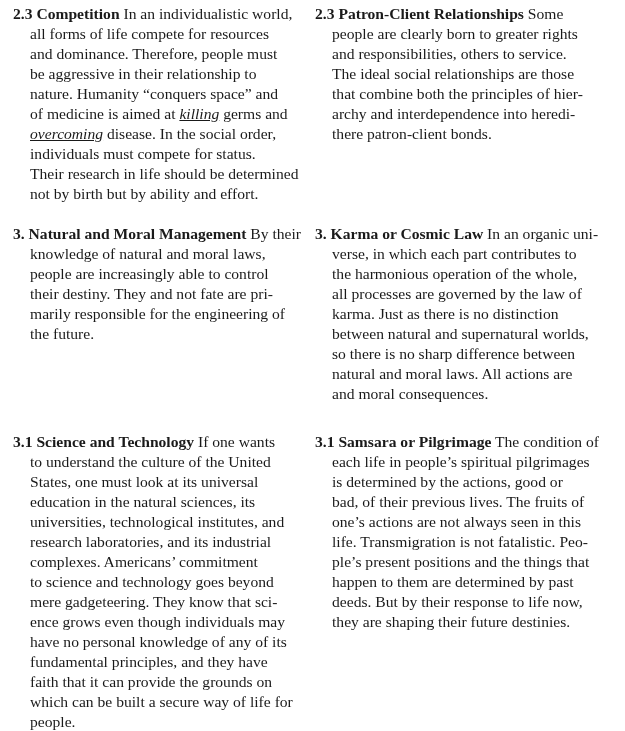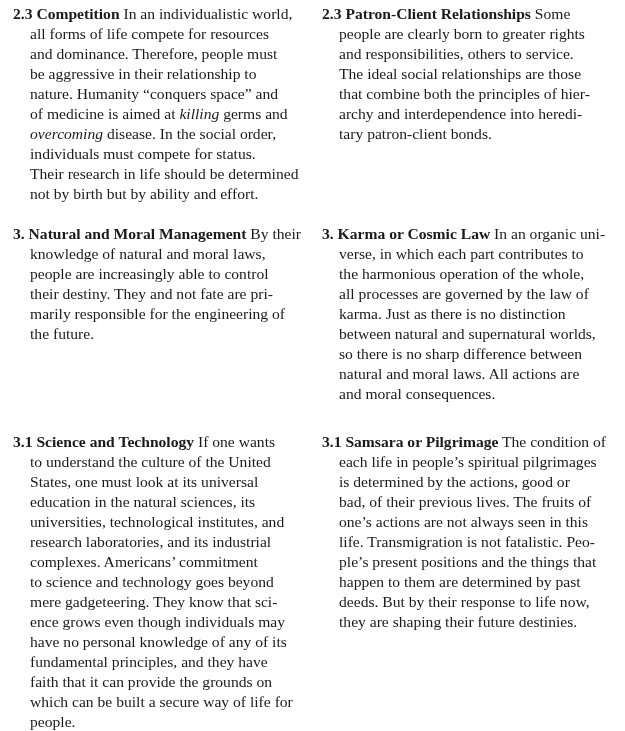--- a/index.html
+++ b/index.html
@@ -10,23 +10,23 @@
     font-size: 15.6px;
     line-height: 20px;
   }
   .entry {
     position: absolute;
     white-space: nowrap;
   }
   .entry .line { display: block; height: 20px; padding-left: 17px; }
   .entry .line.first { padding-left: 0; }
   .heading { font-weight: bold; }
-  .em { font-style: italic; }
+  .em { font-style: italic; text-decoration: underline; }
   .left { left: 13px; width: 310px; }
-  .right { left: 322px; width: 300px; }
+  .right { left: 315px; width: 300px; }
 </style>
 </head>
 <body>
 
 <div>
   <div class="entry left" style="top:4px;">
       <span class="line first"><span class="heading">2.3 Competition</span><span> In an individualistic world,</span></span>
       <span class="line"><span>all forms of life compete for resources</span></span>
       <span class="line"><span>and dominance. Therefore, people must</span></span>
       <span class="line"><span>be aggressive in their relationship to</span></span>
@@ -64,21 +64,21 @@
     </div>
 </div>
 <div>
   <div class="entry right" style="top:4px;">
       <span class="line first"><span class="heading">2.3 Patron-Client Relationships</span><span> Some</span></span>
       <span class="line"><span>people are clearly born to greater rights</span></span>
       <span class="line"><span>and responsibilities, others to service.</span></span>
       <span class="line"><span>The ideal social relationships are those</span></span>
       <span class="line"><span>that combine both the principles of hier-</span></span>
       <span class="line"><span>archy and interdependence into heredi-</span></span>
-      <span class="line"><span>tary patron-client bonds.</span></span>
+      <span class="line"><span>there patron-client bonds.</span></span>
     </div>
   <div class="entry right" style="top:224px;">
       <span class="line first"><span class="heading">3. Karma or Cosmic Law</span><span> In an organic uni-</span></span>
       <span class="line"><span>verse, in which each part contributes to</span></span>
       <span class="line"><span>the harmonious operation of the whole,</span></span>
       <span class="line"><span>all processes are governed by the law of</span></span>
       <span class="line"><span>karma. Just as there is no distinction</span></span>
       <span class="line"><span>between natural and supernatural worlds,</span></span>
       <span class="line"><span>so there is no sharp difference between</span></span>
       <span class="line"><span>natural and moral laws. All actions are</span></span>

